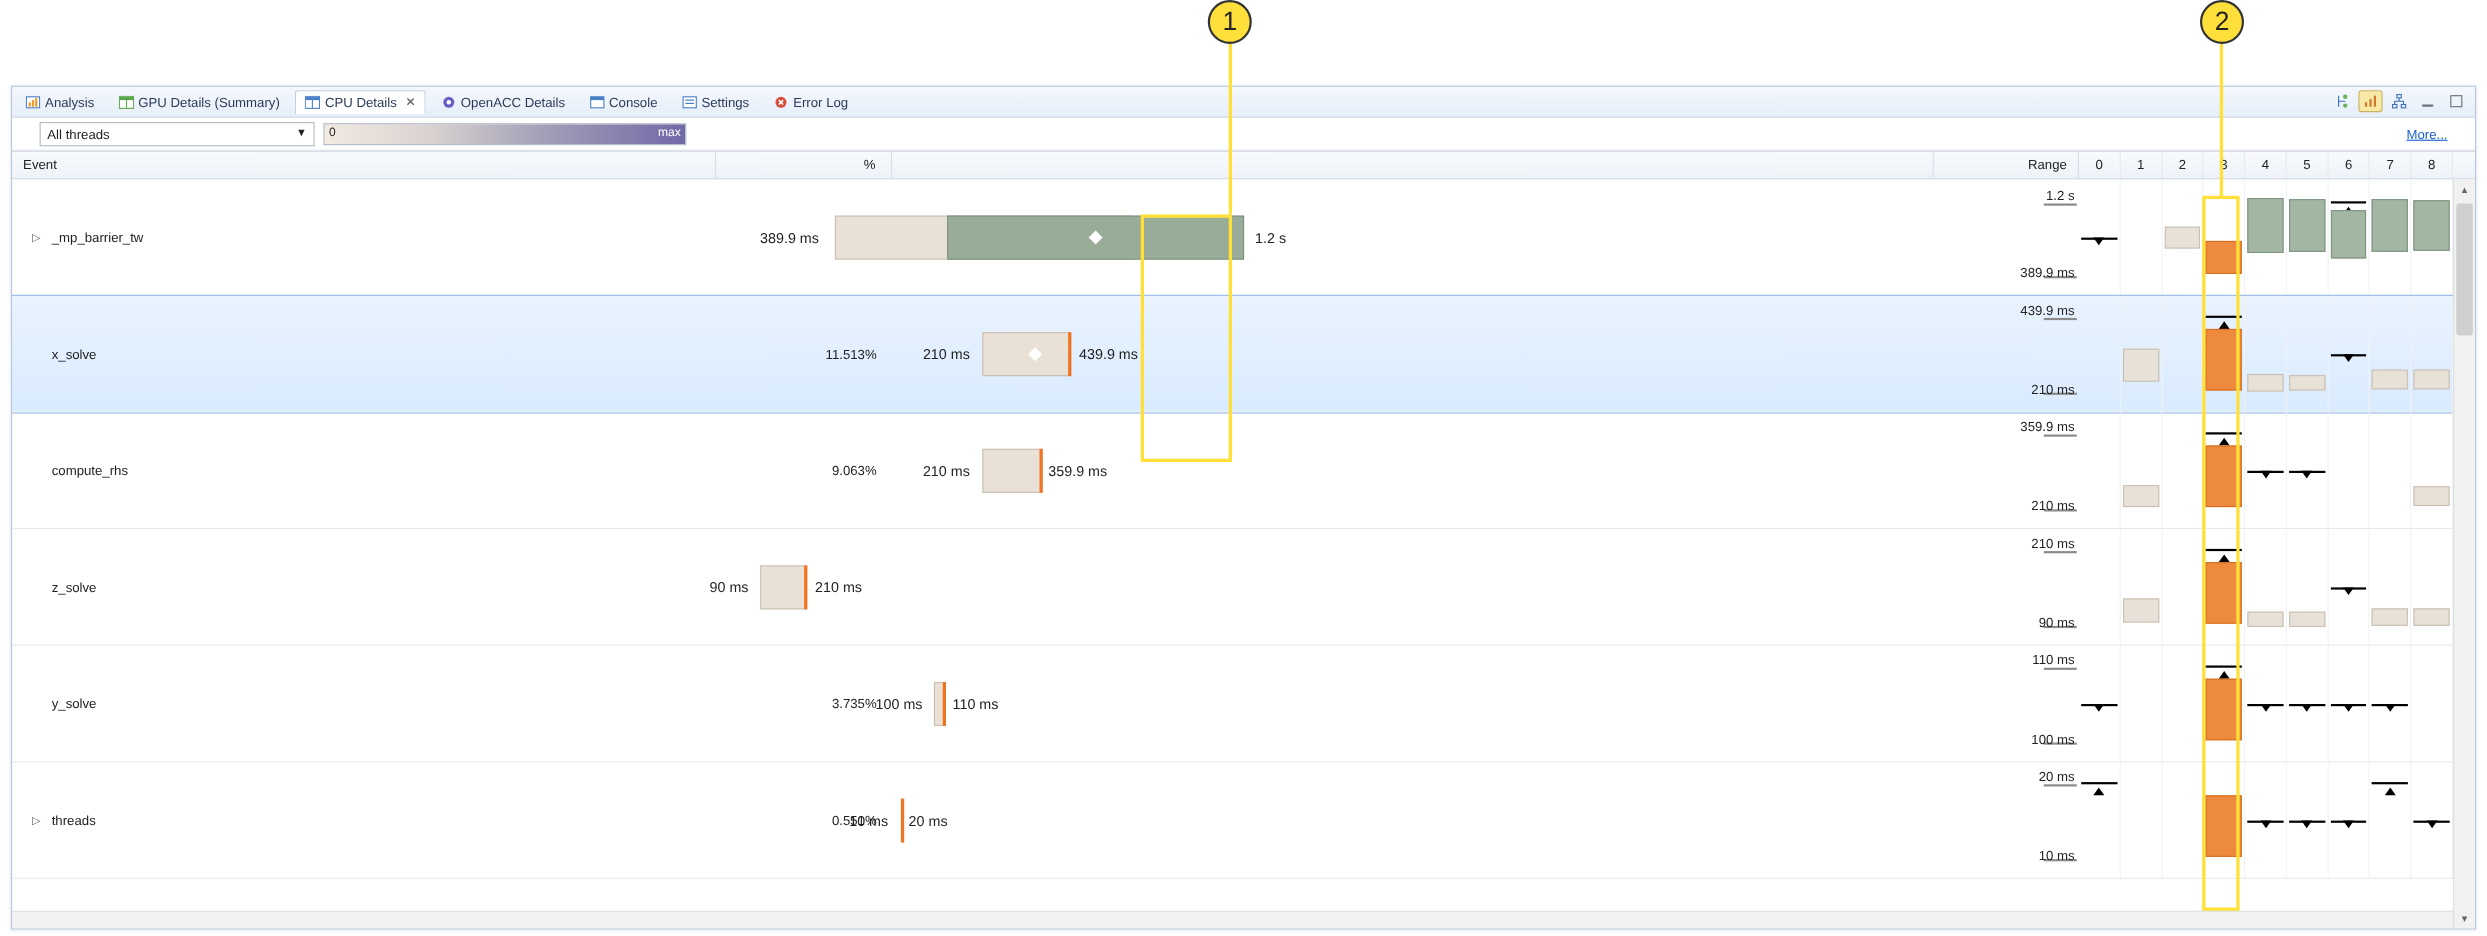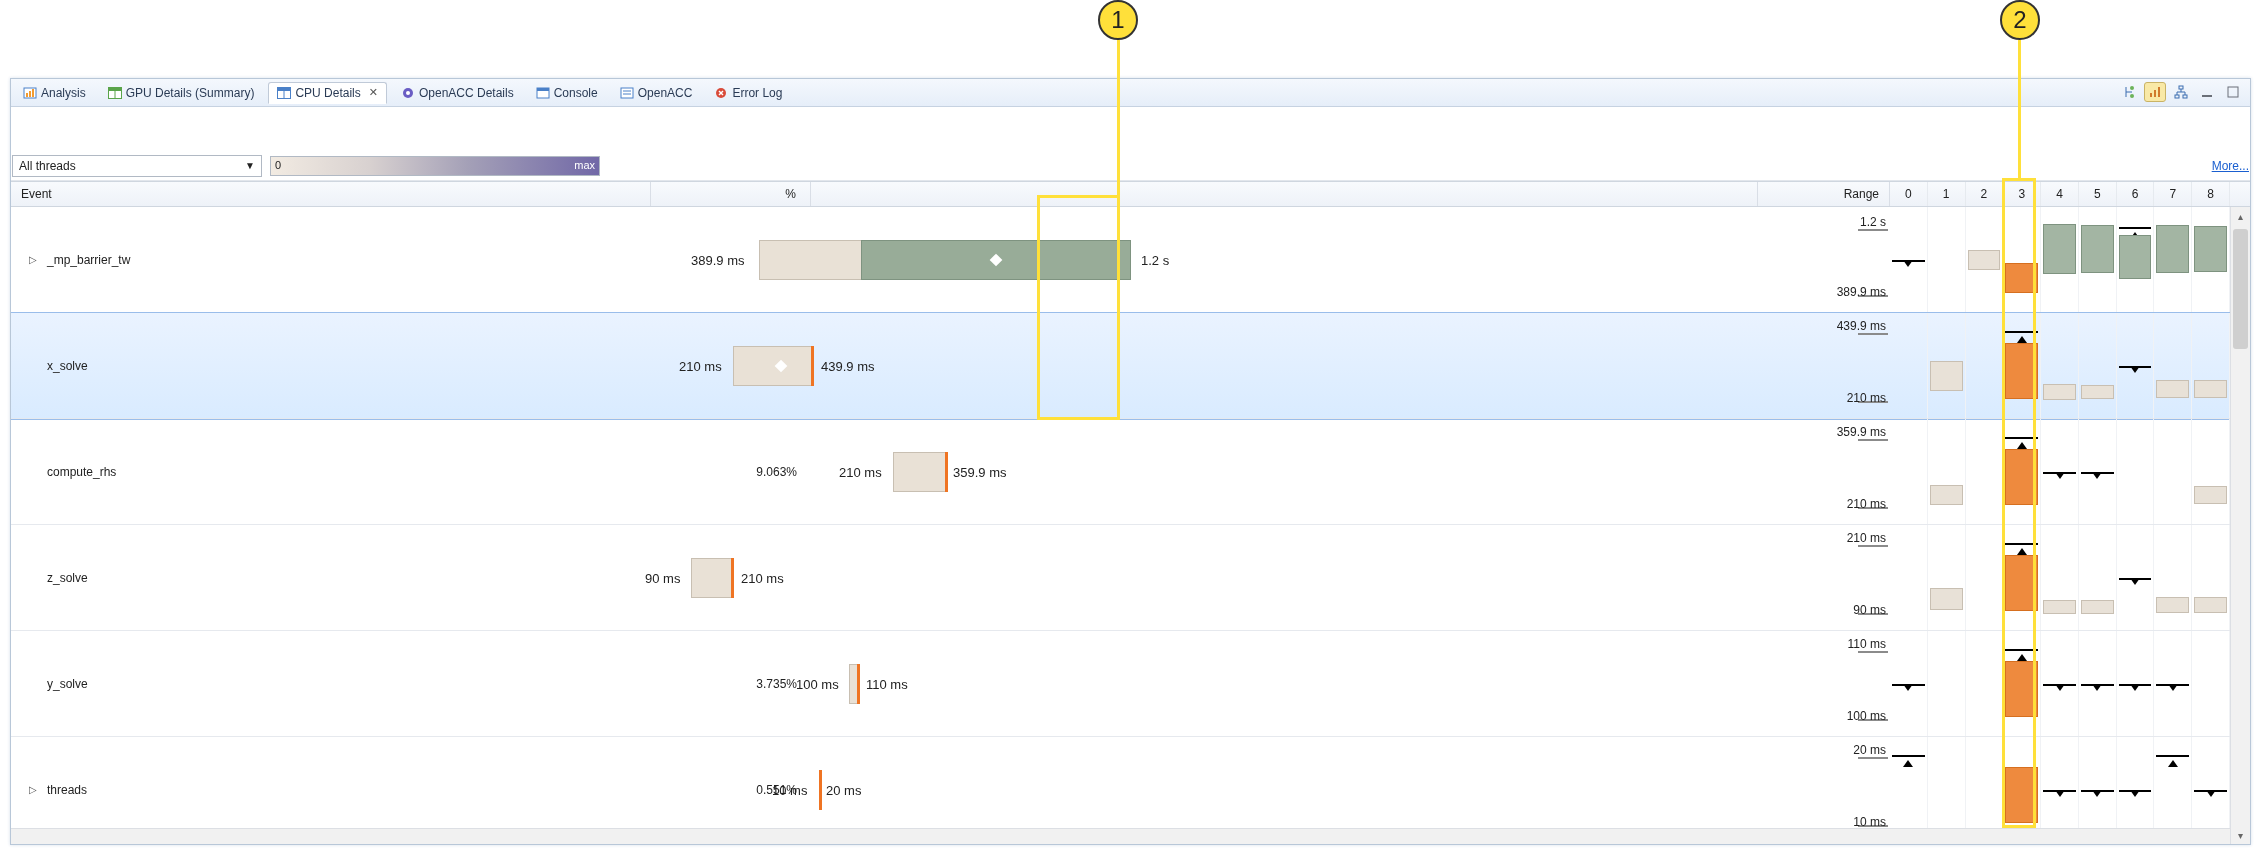--- a/index.html
+++ b/index.html
@@ -9,21 +9,21 @@
   .tabbar { position: relative; height: 28px; background: linear-gradient(#f4f8fd,#e6eef9); border-bottom: 1px solid #c6d2e1; display: flex; align-items: center; padding: 0 4px; }
   .tab { display: inline-flex; align-items: center; gap: 4px; height: 22px; padding: 0 8px; margin-right: 6px; border-radius: 3px 3px 0 0; cursor: pointer; color: #2a3b55; }
   .tab.active { background: #fff; border: 1px solid #c0cad8; border-bottom-color: #fff; }
   .tab .ico { width: 14px; height: 12px; display: inline-block; }
   .tabbar .right { position: absolute; right: 6px; top: 3px; display: flex; gap: 4px; }
   .right .ibtn { width: 22px; height: 20px; border: 1px solid transparent; border-radius: 3px; display: flex; align-items: center; justify-content: center; cursor: pointer; }
   .right .ibtn.active { background: #f9e9a6; border-color: #c9b366; }
   .right .ibtn svg, .tab .ico svg { display: block; }
   .close-x { font-size: 11px; color: #555; margin-left: 4px; }
 
-  .toolbar { height: 30px; display: flex; align-items: center; padding: 3px 1px; border-bottom: 1px solid #e2e6ec; gap: 8px; background: #fff; margin-top: 44px; }
+  .toolbar { height: 30px; display: flex; align-items: center; padding: 3px 25px; border-bottom: 1px solid #e2e6ec; gap: 8px; background: #fff; }
   .dropdown { width: 250px; height: 22px; border: 1px solid #b1b9c4; padding: 0 6px; display: flex; align-items: center; justify-content: space-between; background: #fff; cursor: pointer; }
   .dropdown .arrow { font-size: 10px; }
   .gradient { width: 330px; height: 20px; border: 1px solid #b1b9c4; background: linear-gradient(90deg, #f2ebe2 0%, #d8d1d0 30%, #a4a0b7 60%, #7168a7 100%); position: relative; }
   .gradient .g0 { position: absolute; left: 4px; top: 2px; font-size: 11px; color: #222; }
   .gradient .gmax { position: absolute; right: 4px; top: 2px; font-size: 11px; color: #fff; }
   .morelink { margin-left: auto; color: #1a5fd0; text-decoration: underline; cursor: pointer; }
 
   .headrow { height: 26px; border-top: 1px solid #cfd6df; border-bottom: 1px solid #cfd6df; background: linear-gradient(#f8fafd,#eef2f8); display: flex; position: relative; }
   .headrow .col-event { width: 640px; padding: 5px 10px; border-right: 1px solid #d9dee6; }
   .headrow .col-pct { width: 160px; text-align: right; padding: 5px 14px 5px 10px; border-right: 1px solid #d9dee6; }
@@ -141,21 +141,21 @@
         <span>Console</span>
       </div>
       <div class="tab">
         <span class="ico">
             <svg width="14" height="12">
               <rect x="1" y="1" width="12" height="10" fill="#fff" stroke="#4a80c8"></rect>
               <line x1="3" y1="4" x2="11" y2="4" stroke="#4a80c8"></line>
               <line x1="3" y1="7" x2="11" y2="7" stroke="#4a80c8"></line>
             </svg>
           </span>
-        <span>OpenACC</span>
+        <span>Settings</span>
       </div>
       <div class="tab">
         <span class="ico">
             <svg width="14" height="12">
               <circle cx="7" cy="6" r="5" fill="#d94b3a"></circle>
               <line x1="5" y1="4" x2="9" y2="8" stroke="#fff" stroke-width="1.5"></line>
               <line x1="9" y1="4" x2="5" y2="8" stroke="#fff" stroke-width="1.5"></line>
             </svg>
           </span>
         <span>Error Log</span>
@@ -278,20 +278,21 @@
           <div class="tcol">
               <div class="spark box green" style="top:40%;height:46px"></div>
             </div>
         </div>
       </div>
 
       <div class="row selected" style="top:106px; height:106px">
         <div class="cell-event">
             <span>x_solve</span>
           </div>
+        <div class="cell-pct">11.513%</div>
         <div class="cell-mid">
           <span class="midlabel" style="left:28px">210 ms</span>
           <div class="boxbar" style="left:82px; width:80px">
               <span class="diamond" style="left:60%"></span>
             </div>
           <div class="orange-tick" style="left:160px"></div>
           <span class="midlabel" style="left:170px">439.9 ms</span>
         </div>
         <div class="cell-range">
           <span class="range-lbl" style="top:6px">439.9 ms</span>

